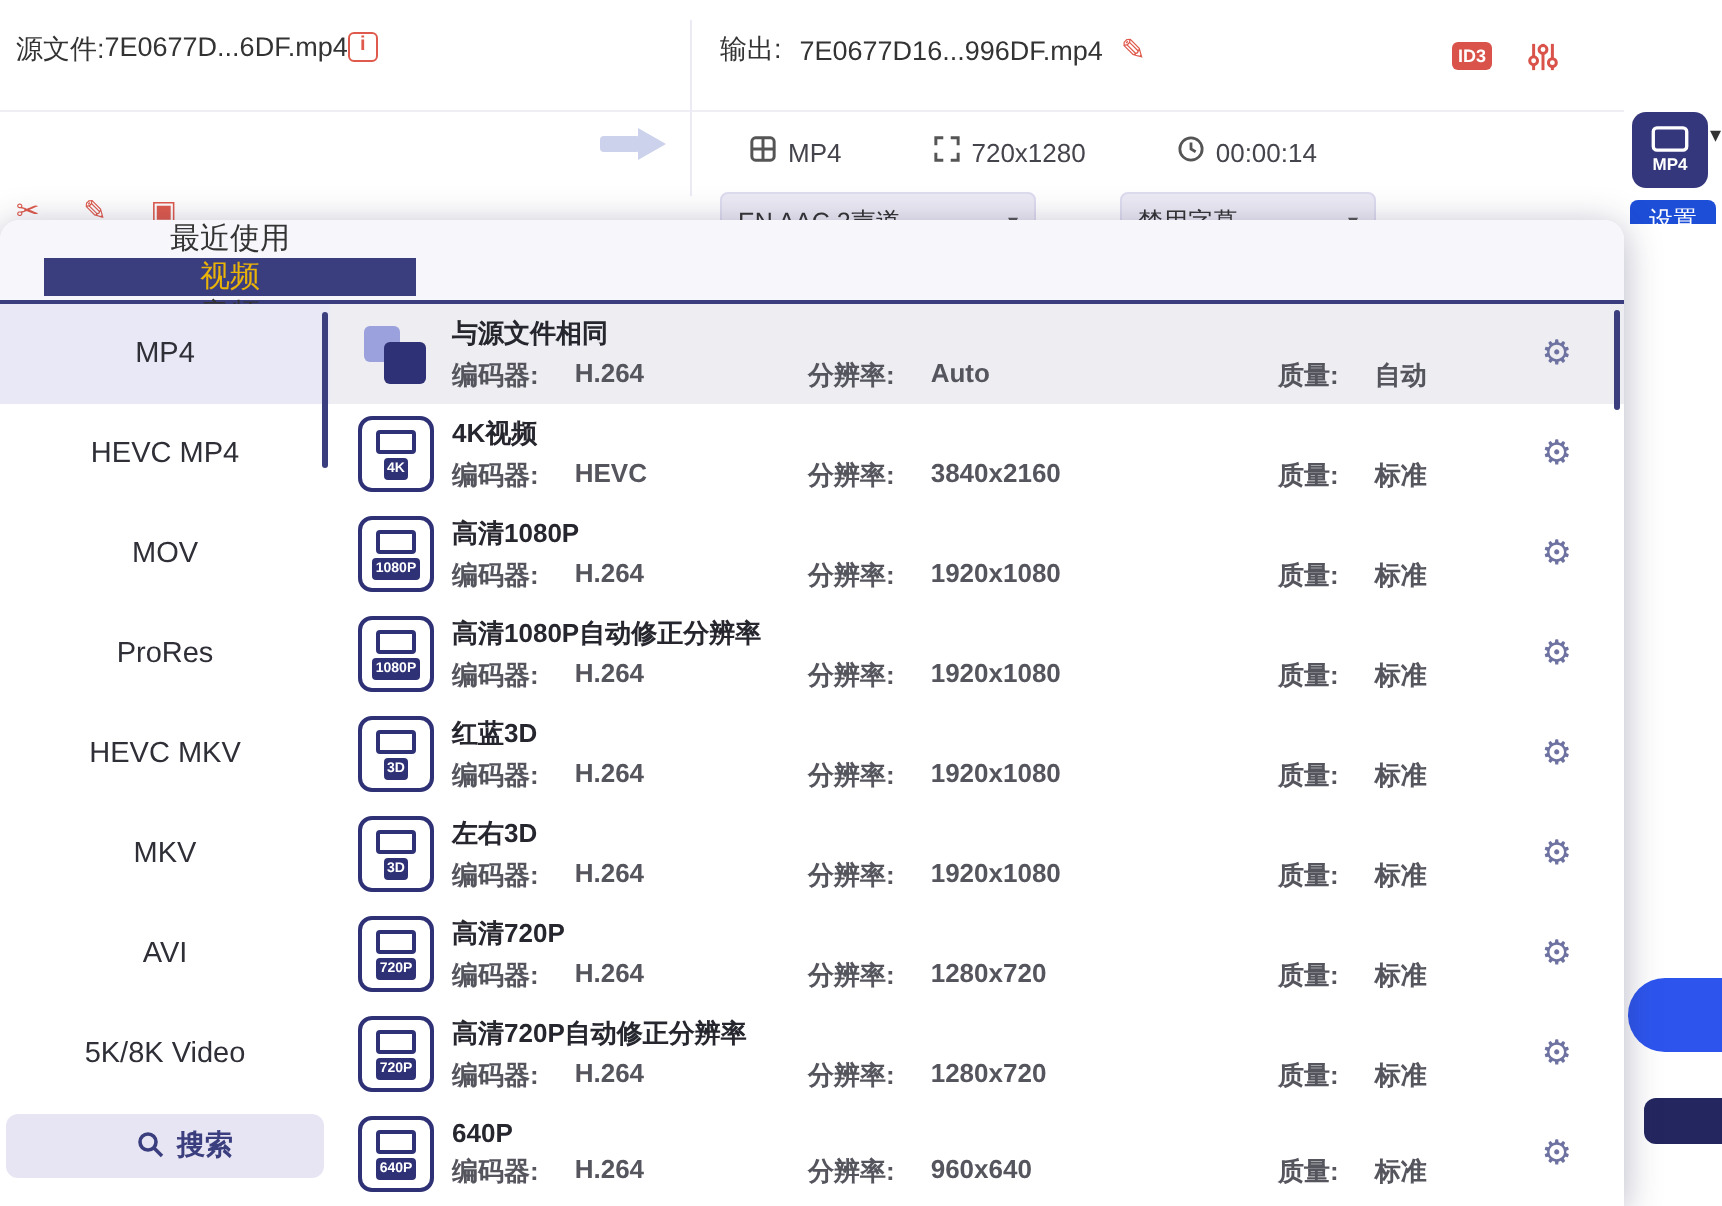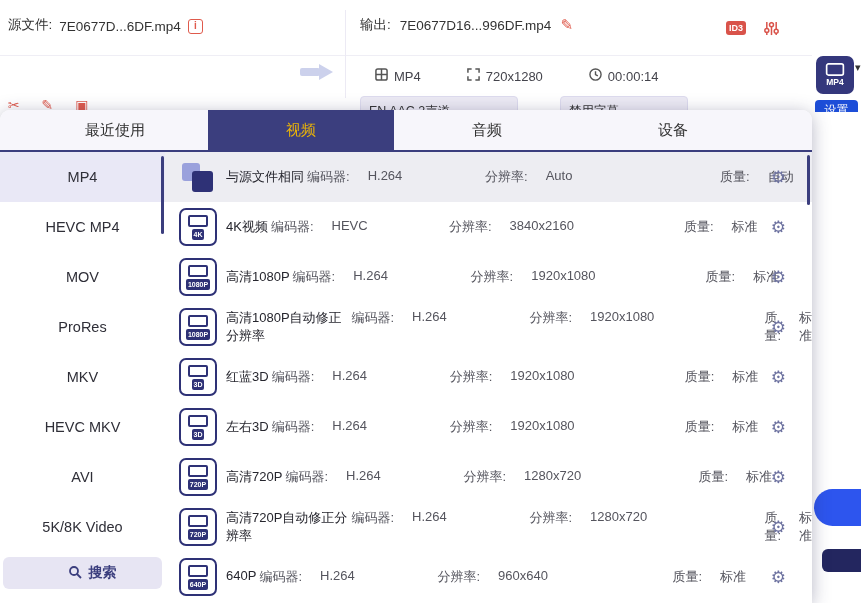--- a/index.html
+++ b/index.html
@@ -4,21 +4,21 @@
 <style>
   * { margin:0; padding:0; box-sizing:border-box; }
   body { background:#eee; font-family:"Liberation Sans","DejaVu Sans",sans-serif; }
   .app { position:relative; width:861px; height:603px; background:#fff; overflow:hidden; }
 
   
   .header { position:absolute; inset:0; }
   .hrule { position:absolute; left:0; top:55px; width:812px; height:1px; background:#efeef5; }
   .vdiv  { position:absolute; left:345px; top:10px; width:1px; height:88px; background:#eceaf4; }
 
-  .src-row { position:absolute; left:8px; top:16px; display:flex; align-items:flex-end; gap:7px; font-size:13.5px; color:#333; }
+  .src-row { position:absolute; left:8px; top:16px; display:flex; align-items:flex-start; font-size:13.5px; color:#333; }
   .info-icon { width:15px; height:15px; border:1.5px solid #df5a4c; border-radius:3px; color:#df5a4c;
                font-size:10px; font-weight:bold; line-height:12px; text-align:center; cursor:pointer; }
   .src-meta { position:absolute; left:3px; top:72px; font-size:13px; color:#55555e; }
   .src-meta .sep { color:#c9c9d6; margin:0 7px; }
   .edit-tools-partial { position:absolute; left:8px; top:97px; color:#df5a4c; font-size:14px; letter-spacing:9px; white-space:nowrap; }
 
   .flow-arrow { position:absolute; left:300px; top:64px; width:36px; height:16px; }
   .flow-arrow .shaft { position:absolute; left:0; top:4px; width:20px; height:8px; background:#ccd1ec; border-radius:2px; }
   .flow-arrow .head  { position:absolute; left:19px; top:0; width:0; height:0;
                        border-left:14px solid #ccd1ec; border-top:8px solid transparent; border-bottom:8px solid transparent; }
@@ -47,21 +47,21 @@
                       line-height:20px; text-align:center; cursor:pointer; }
   .convert-fragment { position:absolute; left:814px; top:489px; width:47px; height:37px; background:#2d55ee;
                       border-radius:19px 0 0 19px; cursor:pointer; }
   .navy-fragment { position:absolute; left:822px; top:549px; width:39px; height:23px; background:#23265f;
                    border-radius:6px 0 0 6px; }
 
   
   .popup { position:absolute; left:0; top:110px; width:812px; height:493px; background:#fff; z-index:10;
            border-radius:10px 10px 0 0; box-shadow:0 3px 18px rgba(45,45,90,.35); }
   .tabbar { height:42px; background:#f7f6fb; border-radius:10px 10px 0 0; border-bottom:2px solid #3b3e7e;
-            display:flex; padding-left:22px; }
+            display:flex; padding-left:22px;flex-direction:column; }
   .tab { width:186px; display:flex; align-items:center; justify-content:center; font-size:15px; color:#333; cursor:pointer; }
   .tab.active { background:#3b3e7e; color:#eab308; }
 
   .popup-body { display:flex; height:449px; }
   .sidebar { width:165px; position:relative; flex-shrink:0; }
   .side-item { height:50px; display:flex; align-items:center; justify-content:center; font-size:14.5px; color:#2f2f38; cursor:pointer; }
   .side-item.active { background:#e9e8f6; }
   .side-scroll { position:absolute; right:1px; top:4px; width:3px; height:78px; background:#3b3e7e; border-radius:2px; }
   .search-btn { position:absolute; left:3px; right:3px; bottom:12px; height:32px; background:#e7e5f3; border-radius:6px;
                 display:flex; align-items:center; justify-content:center; gap:7px; color:#3b3e7e; font-size:14px;
@@ -76,21 +76,21 @@
                  display:flex; flex-direction:column; align-items:center; margin-right:9px; flex-shrink:0; }
   .icon-screen { width:20px; height:12px; border:2px solid #2e3176; border-radius:2px; margin-top:5px; }
   .icon-badge { margin-top:2px; background:#2e3176; color:#fff; font-size:7px; font-weight:bold; line-height:9px;
                 padding:1px 2px; border-radius:2px; white-space:nowrap; }
   .preset-icon.same { border:none; background:transparent; position:relative; }
   .preset-icon.same::before { content:""; position:absolute; left:3px; top:5px; width:18px; height:18px;
                               background:#9aa1dc; border-radius:3px; }
   .preset-icon.same::after  { content:""; position:absolute; left:13px; top:13px; width:21px; height:21px;
                               background:#2e3176; border-radius:3px; }
 
-  .preset-text { display:flex; flex-direction:row; gap:3px; flex:1; }
+  .preset-text { display:flex; flex-direction:column; gap:3px; flex:1;font-weight:bold; }
   .preset-name { font-size:13px; color:#26262e; }
   .preset-meta { display:grid; grid-template-columns:178px 235px auto; font-size:13px; color:#55555e; }
   .meta-cell { display:flex; gap:18px; }
   .gear { position:absolute; right:26px; top:50%; transform:translateY(-50%); font-size:17px; color:#6d72a0;
           font-family:"DejaVu Sans",sans-serif; cursor:pointer; }
 </style>
 </head>
 <body>
 
 <div class="app">
@@ -205,24 +205,24 @@
           <div class="side-item">
             <span>HEVC MP4</span>
           </div>
           <div class="side-item">
             <span>MOV</span>
           </div>
           <div class="side-item">
             <span>ProRes</span>
           </div>
           <div class="side-item">
+            <span>HEVC MKV</span>
+          </div>
+          <div class="side-item">
             <span>MKV</span>
-          </div>
-          <div class="side-item">
-            <span>HEVC MKV</span>
           </div>
           <div class="side-item">
             <span>AVI</span>
           </div>
           <div class="side-item">
             <span>5K/8K Video</span>
           </div>
         <div class="side-scroll"></div>
         <div class="search-btn">
           <span><svg width="14" height="14" viewBox="0 0 14 14">

